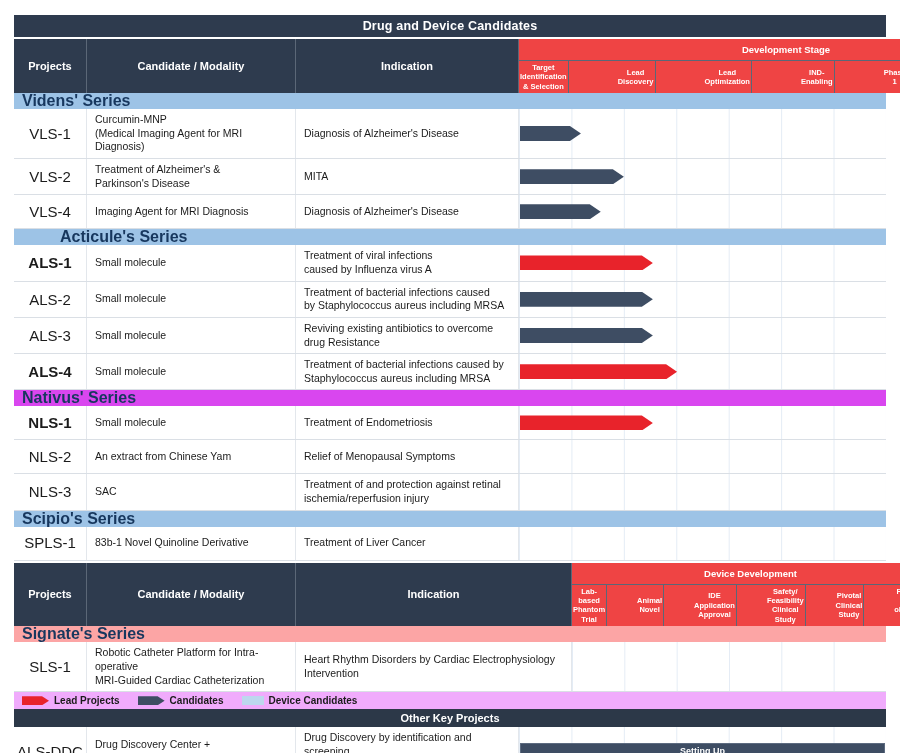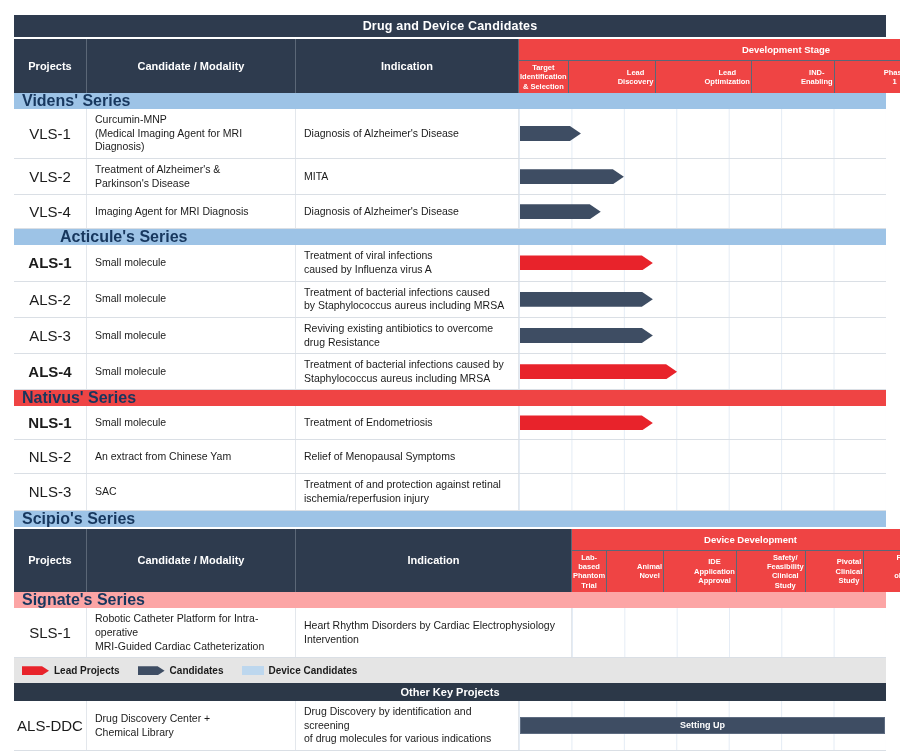--- a/index.html
+++ b/index.html
@@ -42,21 +42,21 @@
   .id-bold{font-weight:bold;}
   .stage-cell{position:relative;border-right:none;display:flex;align-items:center;padding:0;
     background-image:linear-gradient(to right,#e4ecf5 1px,transparent 1px);}
   .cols7{background-size:calc(100%/7) 100%;}
   .cols6{background-size:calc(100%/6) 100%;}
   .arrow{height:15px;margin-left:1px;clip-path:polygon(0 0,calc(100% - 11px) 0,100% 50%,calc(100% - 11px) 100%,0 100%);}
   .status-bar{height:17px;margin:0 1px;flex:1;display:flex;align-items:center;justify-content:center;
     color:#fff;font-weight:bold;font-size:9px;border:1px solid #5d6b80;box-sizing:border-box;}
 
   
-  .legend{height:25px;background:#e5e5e5;display:flex;align-items:center;gap:18px;padding-left:8px;}
+  .legend{height:17px;background:#f0abfc;display:flex;align-items:center;gap:18px;padding-left:8px;}
   .legend-item{display:flex;align-items:center;gap:5px;}
   .legend-label{font-size:10px;font-weight:bold;color:#1b1b1b;}
   .sw-arrow{width:27px;height:9px;clip-path:polygon(0 0,calc(100% - 7px) 0,100% 50%,calc(100% - 7px) 100%,0 100%);}
   .sw-rect{width:22px;height:9px;}
 
   .okp-bar{height:18px;background:#2c3848;color:#fff;font-weight:bold;font-size:11px;
     display:flex;align-items:center;justify-content:center;}
   .orow{min-height:34px;}
 </style>
 </head>
@@ -130,41 +130,47 @@
 drug Resistance</div>
           <div class="cell stage-cell cols7"><div class="arrow" style="width: 36.2%; background: rgb(62, 77, 99);"></div></div>
         </div>
         <div class="prow grid-drug">
           <div class="cell id-cell id-bold">ALS-4</div>
           <div class="cell">Small molecule</div>
           <div class="cell">Treatment of bacterial infections caused by
 Staphylococcus aureus including MRSA</div>
           <div class="cell stage-cell cols7"><div class="arrow" style="width: 42.8%; background: rgb(232, 35, 43);"></div></div>
         </div>
-        <div class="section-band" style="background: #ef4444;">Nativus' Series</div>
+        <div class="section-band" style="background: #d946ef;">Nativus' Series</div>
         <div class="prow grid-drug">
           <div class="cell id-cell id-bold">NLS-1</div>
           <div class="cell">Small molecule</div>
           <div class="cell">Treatment of Endometriosis</div>
           <div class="cell stage-cell cols7"><div class="arrow" style="width: 36.2%; background: rgb(232, 35, 43);"></div></div>
         </div>
         <div class="prow grid-drug">
           <div class="cell id-cell">NLS-2</div>
           <div class="cell">An extract from Chinese Yam</div>
           <div class="cell">Relief of Menopausal Symptoms</div>
           <div class="cell stage-cell cols7"></div>
         </div>
         <div class="prow grid-drug">
           <div class="cell id-cell">NLS-3</div>
           <div class="cell">SAC</div>
           <div class="cell">Treatment of and protection against retinal
 ischemia/reperfusion injury</div>
           <div class="cell stage-cell cols7"></div>
         </div>
         <div class="section-band" style="background: rgb(157, 195, 230);">Scipio's Series</div>
+        <div class="prow grid-drug">
+          <div class="cell id-cell">SPLS-1</div>
+          <div class="cell">83b-1 Novel Quinoline Derivative</div>
+          <div class="cell">Treatment of Liver Cancer</div>
+          <div class="cell stage-cell cols7"></div>
+        </div>
       </div>
 
     <div class="vgap"></div>
 
     <div class="header hdr-device">
       <div class="hcell">Projects</div>
       <div class="hcell">Candidate / Modality</div>
       <div class="hcell">Indication</div>
       <div class="stage-head">
         <div class="group-label">Device Development</div>

